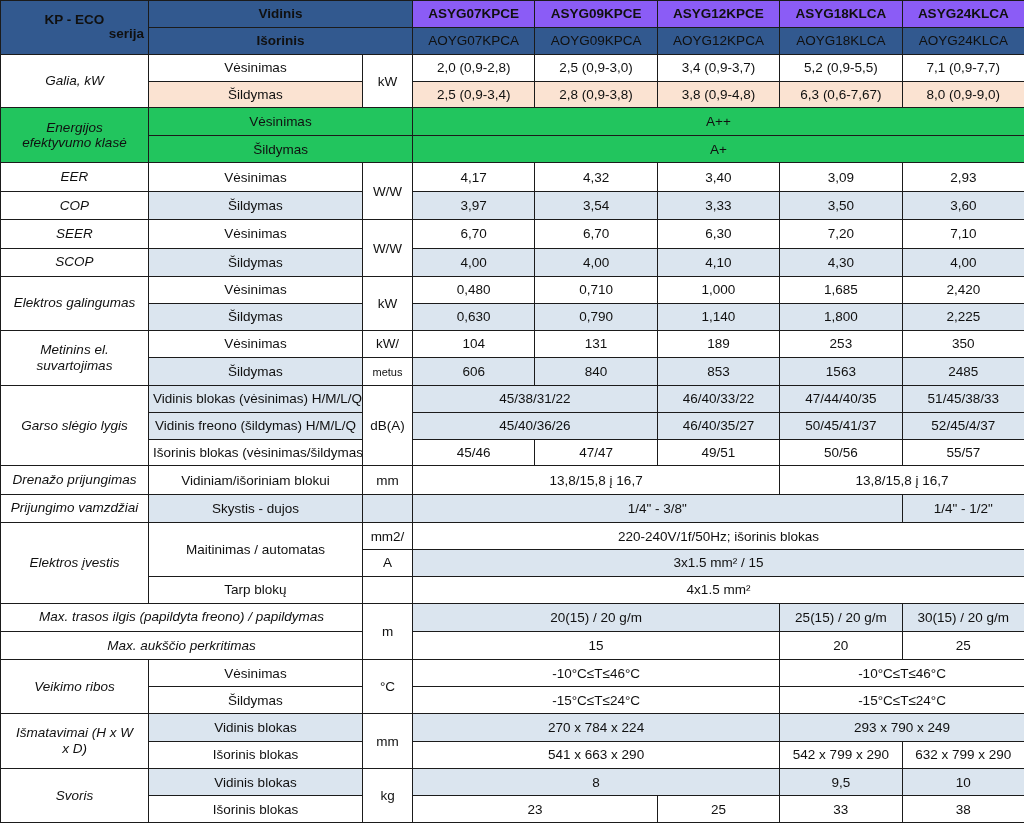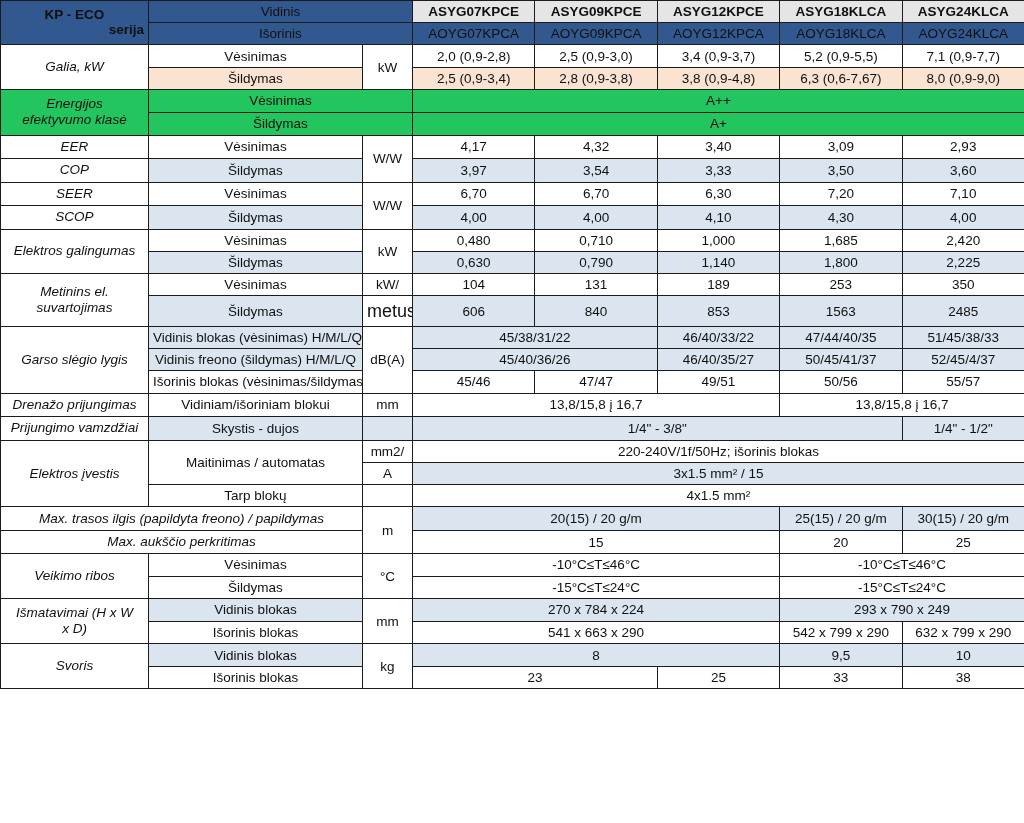--- a/index.html
+++ b/index.html
@@ -2,21 +2,21 @@
 <html><head>
 <meta charset="utf-8">
 <style>
   html,body{margin:0;padding:0;background:#ffffff;}
   body{
     width:1024px;height:823px;
     font-family:"Liberation Sans","DejaVu Sans",sans-serif;
     -webkit-font-smoothing:antialiased;
   }
   table.spec{
-    width:1024px;height:689px;
+    width:1024px;height:823px;
     border-collapse:collapse;
     table-layout:fixed;
   }
   table.spec td{
     border:1.5px solid #1b1b1b;
     padding:0 4px;
     font-size:13.5px;
     color:#101010;
     text-align:center;
     vertical-align:middle;
@@ -33,24 +33,24 @@
   td.title{
     background:#32598f;color:#ffffff;
     font-weight:bold;font-size:23px;
     line-height:1.08;
     text-align:center;
   }
   td.title .t1{display:block;}
   td.title .t2{display:block;text-align:right;}
   td.hdr{
     background:#32598f;color:#ffffff;
-    font-weight:normal;font-size:15.5px;margin-top:41px;
+    font-weight:bold;font-size:15.5px;margin-top:41px;
   }
   td.hdr-model{
-    background:#e5e5e5;color:#ffffff;
+    background:#8b5cf6;color:#ffffff;
     font-weight:bold;font-size:14.5px;
   }
   td.hdr-model-sub{
     background:#32598f;color:#ffffff;
     font-weight:normal;font-size:13.5px;
   }
 
   
   .w{background:#ffffff;}
   .blue{background:#dbe5ef;}
@@ -203,21 +203,21 @@
     <td class="mode w">Vėsinimas</td>
     <td class="unit w">kW/</td>
     <td class="w">104</td>
     <td class="w">131</td>
     <td class="w">189</td>
     <td class="w">253</td>
     <td class="w">350</td>
   </tr>
   <tr>
     <td class="mode blue">Šildymas</td>
-    <td class="unit w" style="font-size:18px;">metus</td>
+    <td class="unit w" style="font-size:11px;">metus</td>
     <td class="blue">606</td>
     <td class="blue">840</td>
     <td class="blue">853</td>
     <td class="blue">1563</td>
     <td class="blue">2485</td>
   </tr>
 
   <tr>
     <td class="lbl w" rowspan="3">Garso slėgio lygis</td>
     <td class="mode-sm blue">Vidinis blokas (vėsinimas) H/M/L/Q</td>

